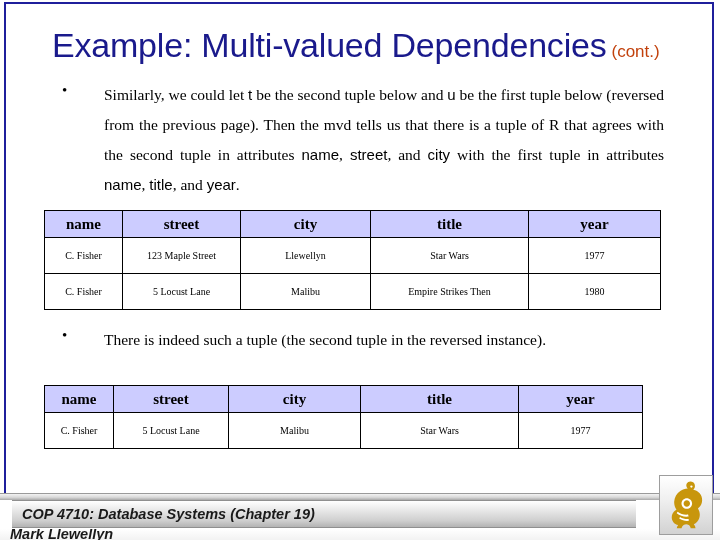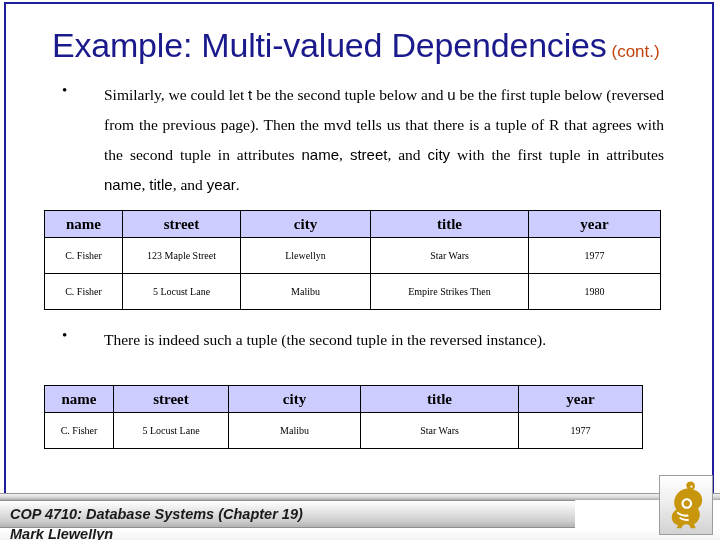--- a/index.html
+++ b/index.html
@@ -139,23 +139,23 @@
     left: 0;
     top: 493px;
     width: 720px;
     height: 7px;
     background: linear-gradient(to bottom, #f2f2f2 0%, #d9d9d9 55%, #a8a8a8 100%);
     border-top: 1px solid #9a9a9a;
     box-sizing: border-box;
   }
   #footer-bar {
     position: absolute;
-    left: 0;
+    left: 12px;
     top: 500px;
-    width: 575px;
+    width: 624px;
     height: 28px;
     background: linear-gradient(to bottom, #ffffff 0%, #efefef 25%, #cfcfcf 75%, #b3b3b3 100%);
     border-top: 1px solid #8f8f8f;
     border-bottom: 1px solid #8f8f8f;
     box-sizing: border-box;
   }
   #footer-bar-inner {
     position: relative;
     width: 100%;
     height: 100%;

